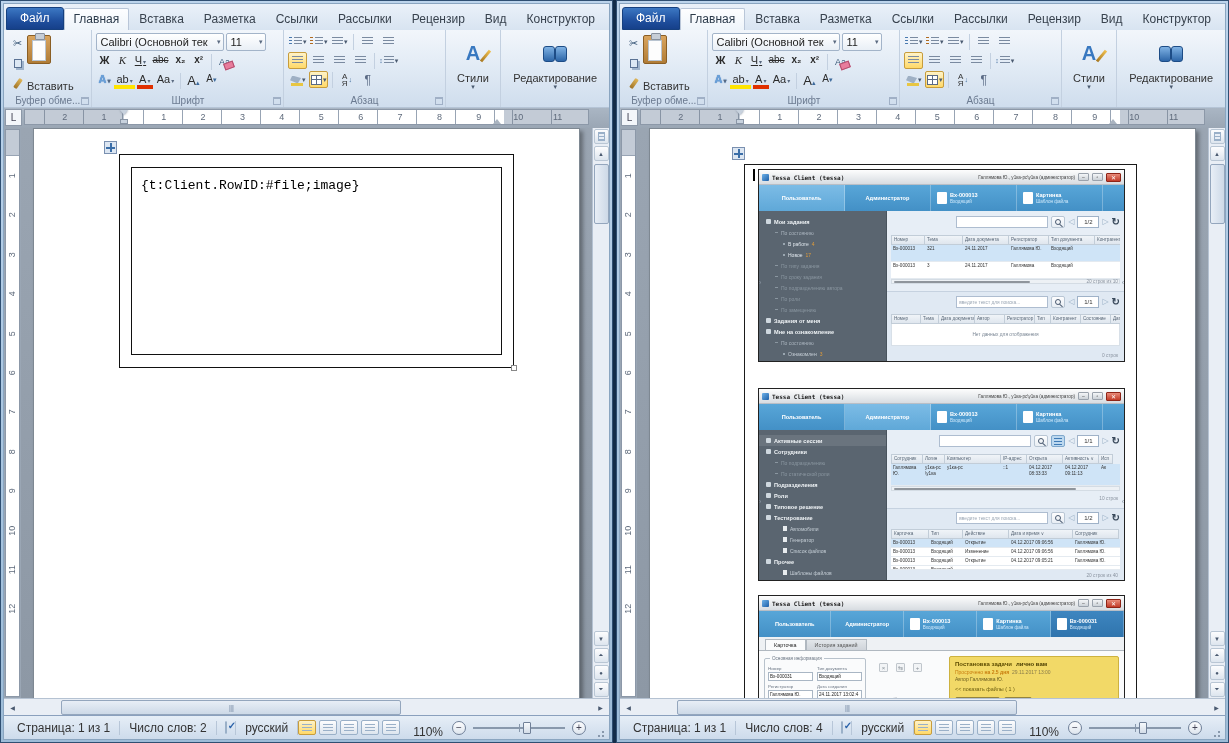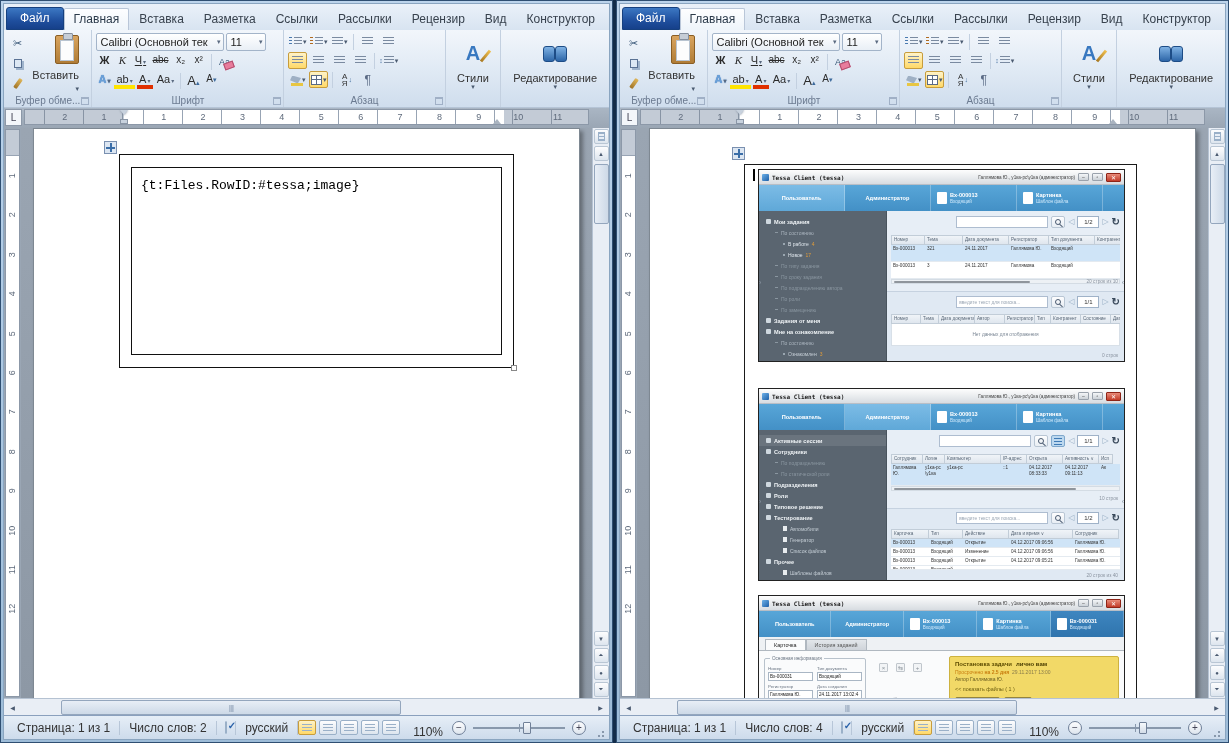--- a/index.html
+++ b/index.html
@@ -37,39 +37,39 @@
   .row { display:flex; align-items:center; gap:2px; }
 
   
   .g-clip { width:92px; }
   .clip-left { display:flex; flex-direction:column; gap:3px; padding-top:2px; }
   .sbt { width:19px; height:17px; display:flex; align-items:center; justify-content:center;
     font-size:11px; color:#3c5a7a; }
   .i-copy { width:8px; height:9px; border:1px solid #5a7294; background:#dce8f4;
     box-shadow:2px 2px 0 0 #9fb4cc; }
   .i-brush { width:4px; height:11px; background:linear-gradient(#e0b75a,#a07428); transform:rotate(35deg); border-radius:1px; }
-  .paste-btn { width:52px; display:flex; flex-direction:column; align-items:flex-end; gap:5px; padding-top:2px; }
+  .paste-btn { width:52px; display:flex; flex-direction:column; align-items:flex-start; gap:16px; padding-top:2px; }
   .clip-icon { width:24px; height:29px; background:linear-gradient(#d9a45e,#b07c36); border:1px solid #8a5e24;
     border-radius:2px; position:relative; }
   .clip-icon::before { content:""; position:absolute; left:4px; top:4px; right:4px; bottom:2px; background:#fdfdfd; border:1px solid #b9c4d0; }
   .clip-icon::after { content:""; position:absolute; left:7px; top:-3px; width:8px; height:5px; background:#c6cdd6; border:1px solid #86909e; border-radius:1px; }
   .paste-lab { font-size:11px; color:#333; }
   .ddv { font-size:7px; color:#4a5a70; line-height:5px; }
 
   
   .g-font { width:200px; }
   .combo { height:18px; border:1px solid #a3b4c9; background:linear-gradient(#fff,#e9eff6);
     border-radius:2px; font-size:11px; color:#222; display:flex; align-items:center; padding:0 3px; }
   .combo .dd { margin-left:auto; font-size:7px; color:#5a6a80; }
   .fb { min-width:16px; height:17px; display:flex; align-items:baseline; justify-content:center;
     font-size:11px; color:#2b2b2b; padding:1px 2px; }
   .fb .dd { font-size:6px; margin-left:1px; color:#5a6a80; }
   .bb { font-weight:bold; } .ib { font-style:italic; font-family:"Liberation Serif",serif; }
   .ub { text-decoration:underline; } .sk { text-decoration:line-through; font-size:10px; }
-  .sup,.sub2 { font-size:10px; }
+  .sup,.sub2 { font-size:10px;font-weight:bold; }
   .bar-y { box-shadow:inset 0 -4px 0 #ffe400; } .bar-r { box-shadow:inset 0 -4px 0 #e03000; }
   .fx { color:#6aa0d8; font-weight:bold; text-shadow:0 0 1px #2b6cb8; }
   .sep-v { width:1px; height:16px; background:#c3d0e0; margin:0 2px; }
   .clear-fmt { width:18px; height:16px; font-size:9px; color:#3c5a7a; position:relative; display:flex; align-items:center; justify-content:center; }
   .clear-fmt::after { content:""; position:absolute; right:0; bottom:1px; width:8px; height:5px; background:#e87c9c; border:1px solid #b04c6c; transform:rotate(-20deg); }
 
   
   .g-para { width:168px; }
   .pic { width:19px; height:17px; display:flex; align-items:center; justify-content:center; gap:1px; }
   .i-lines { width:11px; height:9px; background:repeating-linear-gradient(#7a8aa0 0 1px,transparent 1px 3px); }
@@ -550,21 +550,21 @@
               </div>
       </div>
     </div>
 
     <div class="docarea">
 
       <div class="page page-l">
         <span class="movehandle" style="left:70px;top:12px;"></span>
         <div class="tbox-outer">
           <div class="tbox-inner">
-            <span class="doc-text">{t:Files.RowID:#tessa;image}</span>
+            <span class="doc-text">{t:Client.RowID:#file;image}</span>
           </div>
           <span class="resize-handle"></span>
         </div>
       </div>
 
     </div>
 
     <div class="vscroll">
       <span class="vsb">
               <i style="width:7px;height:9px;background:repeating-linear-gradient(#9ab0c8 0 1px,#e8eef6 1px 3px);border:1px solid #9ab0c8;"></i>

